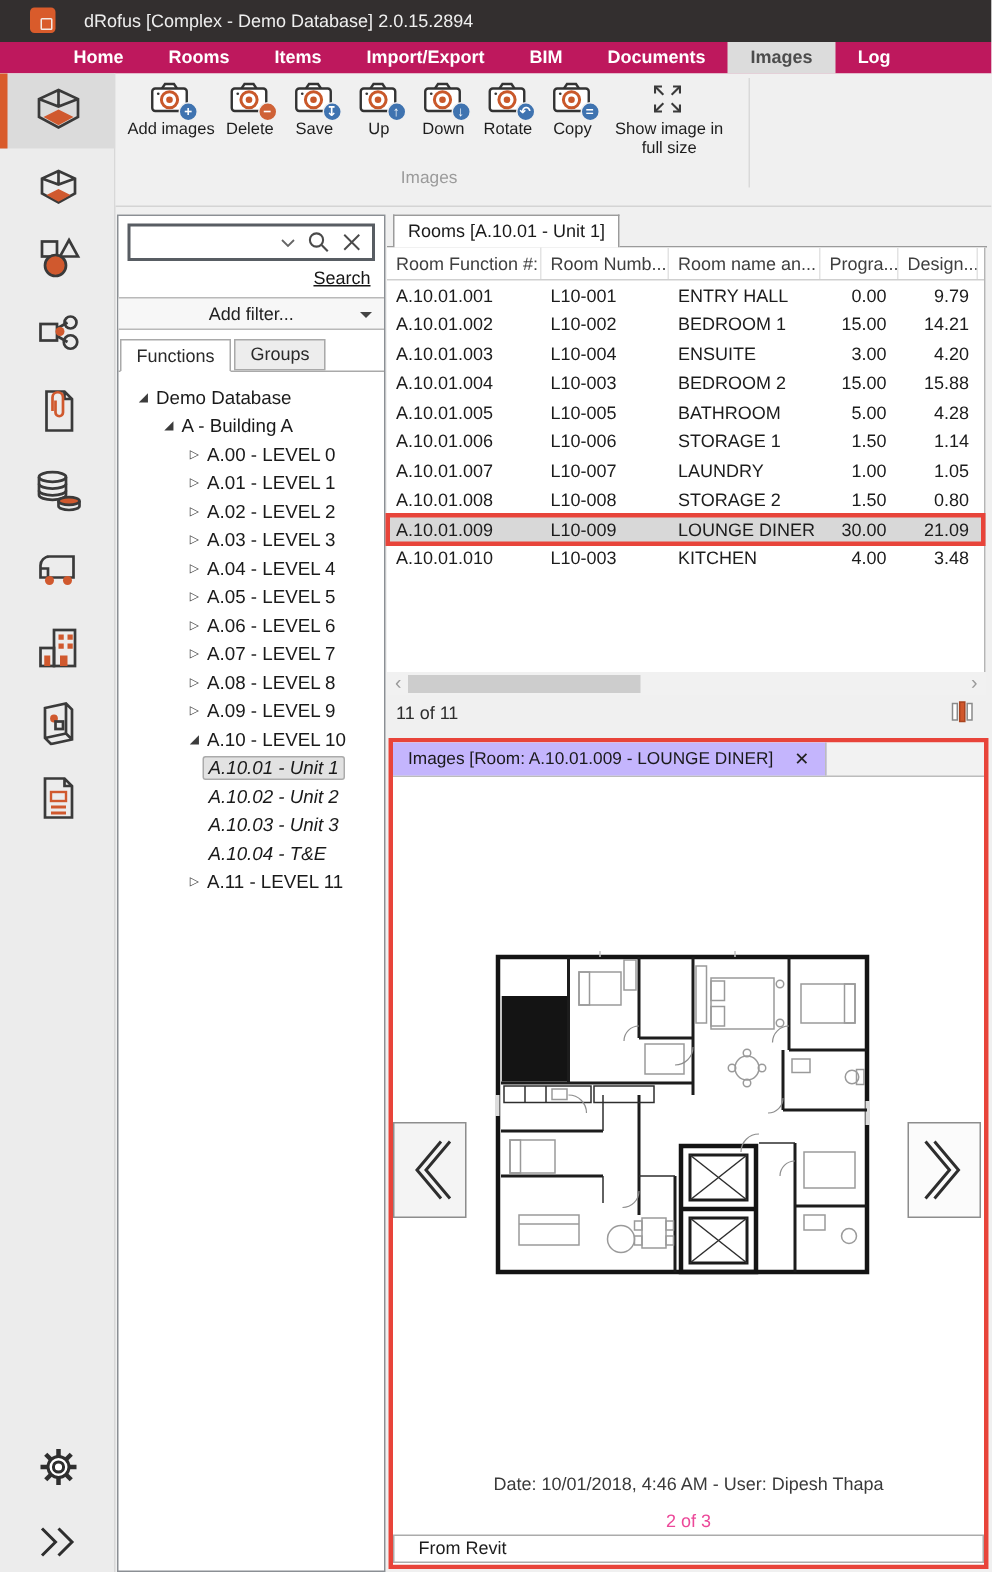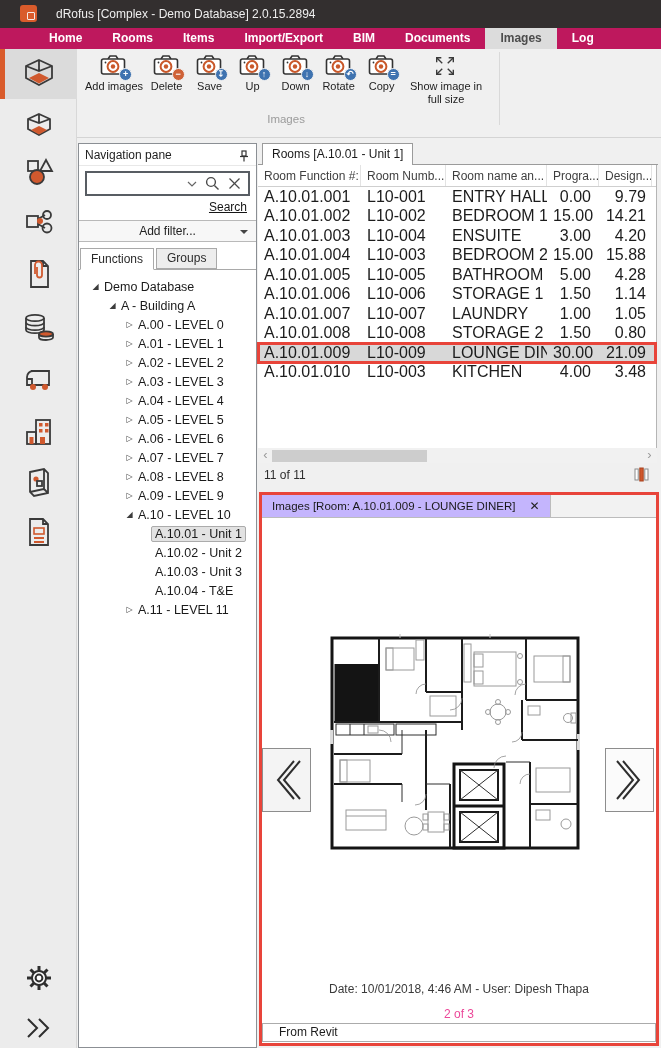--- a/index.html
+++ b/index.html
@@ -42,32 +42,32 @@
   .np-searchlink { text-align:right; padding:4px 9px 2px 0; font-size:12px; color:#161616; text-decoration:underline; }
   .np-filter { margin-top:4px; height:22px; line-height:20px; text-align:center; font-size:12px; color:#222;
                border-top:1px solid #b9b9b9; border-bottom:1px solid #b9b9b9; background:#f7f7f7; position:relative; }
   .np-caret { position:absolute; right:8px; top:9px; width:0; height:0; border-left:4px solid transparent; border-right:4px solid transparent; border-top:4px solid #444; }
   .np-tabs { display:flex; margin-top:6px; padding-left:1px; border-bottom:1px solid #a9a9a9; }
   .np-tab { padding:2px 10px 3px; font-size:12px; color:#2a2a2a; border:1px solid #a9a9a9; background:#ededed; margin-right:2px; }
   .np-tab.active { background:#fff; border-bottom:1px solid #fff; margin-bottom:-1px; padding-top:3px; }
   .tree { padding-top:7px; }
   .treerow { height:19px; display:flex; align-items:center; font-size:12.5px; color:#1a1a1a; white-space:nowrap; }
   .tw { width:17px; text-align:center; font-size:8px; color:#3c3c3c; flex:none; }
-  .lv0 { padding-left:8px; } .lv1 { padding-left:25px; } .lv2 { padding-left:42px; } .lv3 { padding-left:76px; }
+  .lv0 { padding-left:8px; } .lv1 { padding-left:25px; } .lv2 { padding-left:42px; } .lv3 { padding-left:60px;font-style:italic; }
   .tl.sel { background:#e2e2e2; border:1px solid #ababab; border-radius:2px; padding:0 3px; margin-left:-4px; }
 
   
   .rtabstrip { left:258px; top:143px; width:400px; height:22px; border-bottom:1px solid #9b9b9b; }
   .rtab { position:absolute; left:4px; top:0; height:22px; line-height:21px; padding:0 9px; background:#fff;
           border:1px solid #9b9b9b; border-bottom:none; font-size:12px; color:#1a1a1a; }
   .rtable { left:258px; top:165px; width:399px; height:283px; background:#fff; border-right:1px solid #b5b5b5; }
   .thead { display:flex; height:22px; border-bottom:1px solid #cfcfcf; }
   .th { font-size:12px; color:#3f3f3f; line-height:22px; padding-left:6px; border-right:1px solid #e3e3e3; overflow:hidden; white-space:nowrap; }
   .trow { display:flex; height:19.5px; align-items:center; }
-  .c { font-size:16px; color:#1c1c1c; padding-left:6px; overflow:hidden; white-space:nowrap; }
+  .c { font-size:12px; color:#1c1c1c; padding-left:6px; overflow:hidden; white-space:nowrap; }
   .c1{width:103px;} .c2{width:85px;} .c3{width:101px;} .c4{width:52px;text-align:right;padding-right:8px;} .c5{width:53px;text-align:right;padding-right:6px;}
   .trow.sel { background:#d8d8d8; outline:3px solid #e8443a; outline-offset:-2px; position:relative; z-index:2; }
   .hscroll { left:258px; top:448px; width:399px; height:15px; background:#f1f1f1; }
   .sarrow { position:absolute; top:0; width:15px; height:15px; color:#9a9a9a; font-size:13px; line-height:14px; text-align:center; }
   .sthumb { position:absolute; left:14px; top:1.5px; width:155px; height:12px; background:#cdcdcd; }
   .statusbar { left:258px; top:463px; width:399px; height:26px; }
   .statustext { position:absolute; left:6px; top:5px; font-size:12px; color:#2e2e2e; }
   .colicon { position:absolute; right:8px; top:3px; }
 
   
@@ -330,32 +330,20 @@
             </svg>
         </span>
         <span class="rlabel">Show image in full size</span>
       </div>
     </div>
     <div class="rgrouplabel">Images</div>
   </div>
 </div>
 
 <div class="abs navpane">
-  <div class="np-header">
-    <span>Navigation pane</span>
-    <span class="np-pin">
-      <svg width="12" height="13" viewBox="0 0 12 13">
-          <g fill="none" stroke="#333" stroke-width="1.2">
-            <rect x="4" y="1" width="4" height="5"></rect>
-            <line x1="2" y1="6.5" x2="10" y2="6.5"></line>
-            <line x1="6" y1="6.5" x2="6" y2="11.5"></line>
-          </g>
-        </svg>
-    </span>
-  </div>
   <div class="np-searchwrap">
     <div class="np-search">
       <svg width="10" height="8" viewBox="0 0 10 8">
           <polyline points="1,2 5,6 9,2" fill="none" stroke="#666" stroke-width="1.2"></polyline>
         </svg>
       <svg width="15" height="15" viewBox="0 0 15 15">
           <circle cx="6" cy="6" r="4.4" fill="none" stroke="#4a4a4a" stroke-width="1.4"></circle>
           <line x1="9.4" y1="9.4" x2="13.5" y2="13.5" stroke="#4a4a4a" stroke-width="1.4"></line>
         </svg>
       <svg width="13" height="13" viewBox="0 0 13 13">

